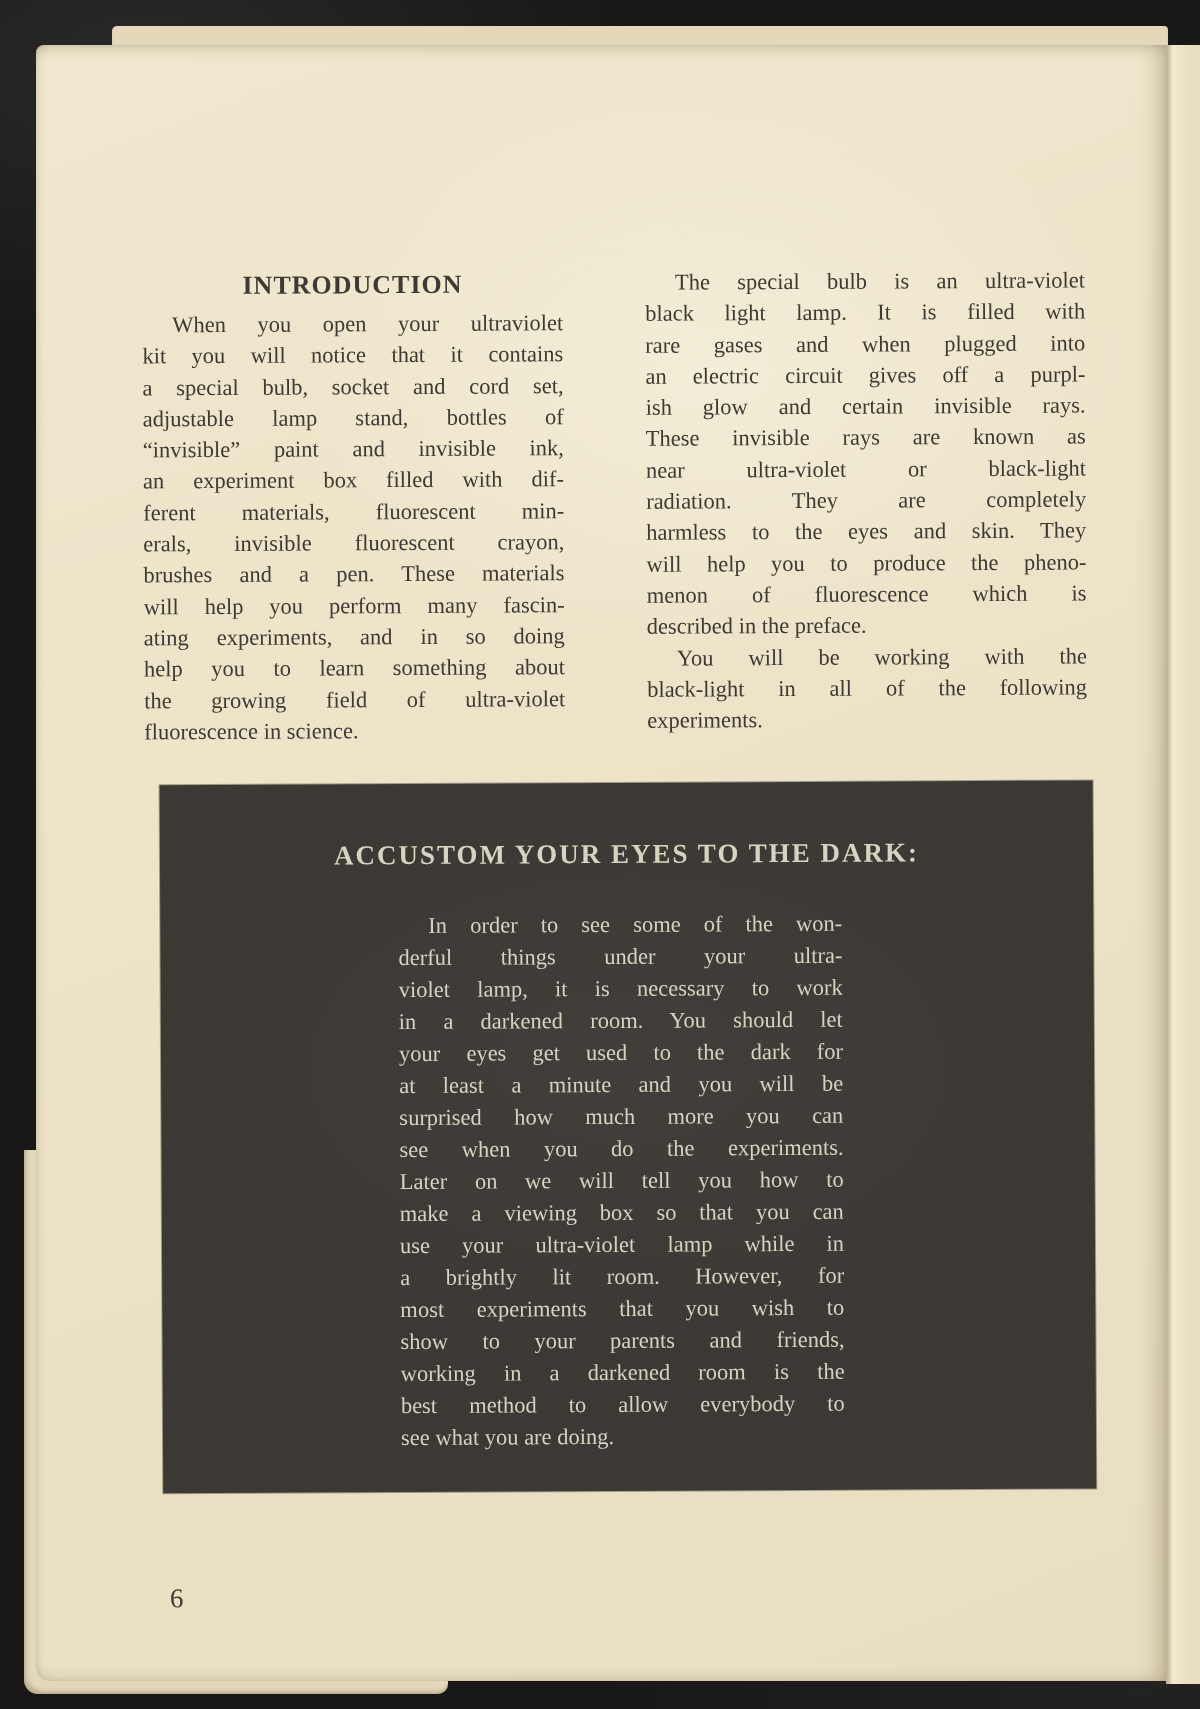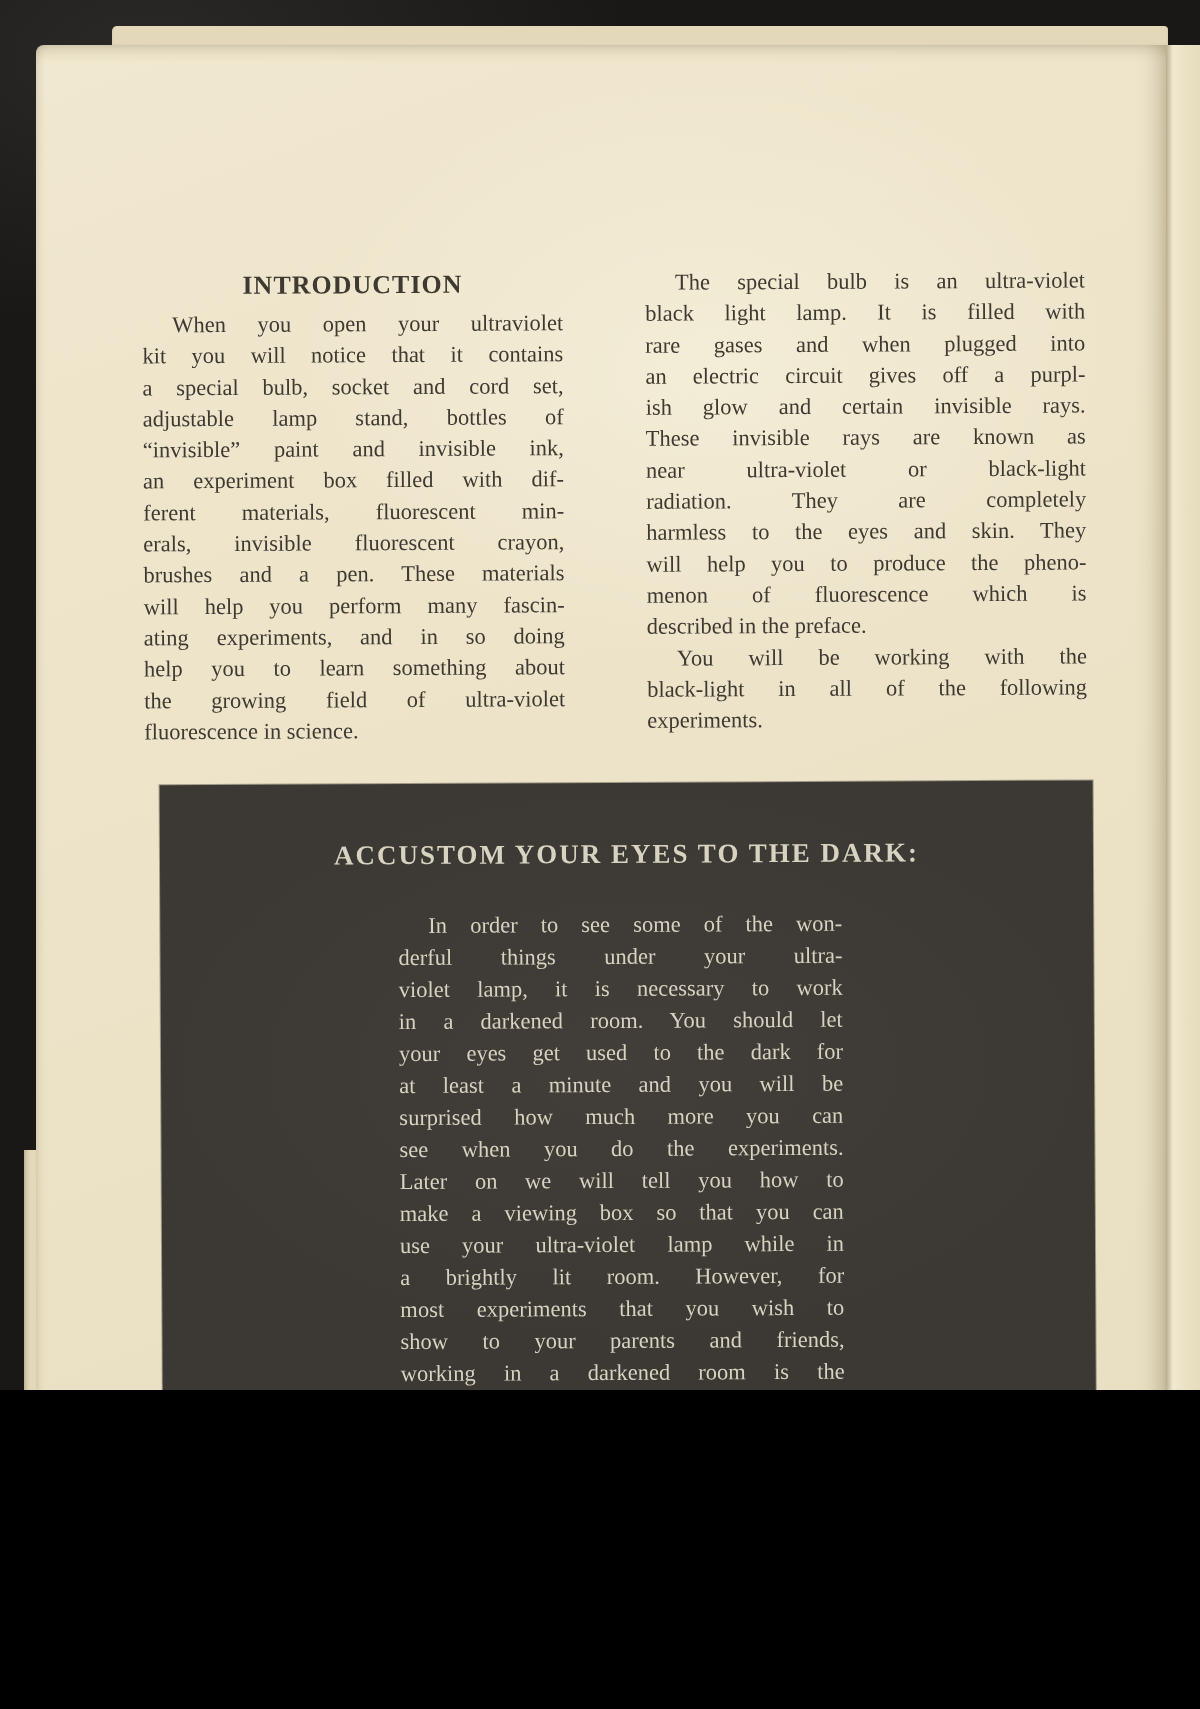--- a/index.html
+++ b/index.html
@@ -7,21 +7,21 @@
     --paper:#ece3c8;
     --paper-under:#e3d8ba;
     --panel:#3c3834;
     --panel-text:#d8d2c0;
     --ink:#3e3a32;
   }
   *{margin:0;padding:0;box-sizing:border-box;}
   html,body{background:#000;}
   .scene{
     position:relative;
-    width:1200px;height:1390px;
+    width:1200px;height:1709px;
     overflow:hidden;
     background:
       radial-gradient(ellipse 900px 500px at 12% 4%, #2b2927 0%, rgba(43,41,39,0) 55%),
       radial-gradient(ellipse 900px 600px at 95% 98%, #242220 0%, rgba(36,34,32,0) 60%),
       var(--background);
     font-family:"Liberation Serif","DejaVu Serif",serif;
   }
   
   .underpage-top{
     position:absolute;left:112px;top:26px;width:1056px;height:24px;

